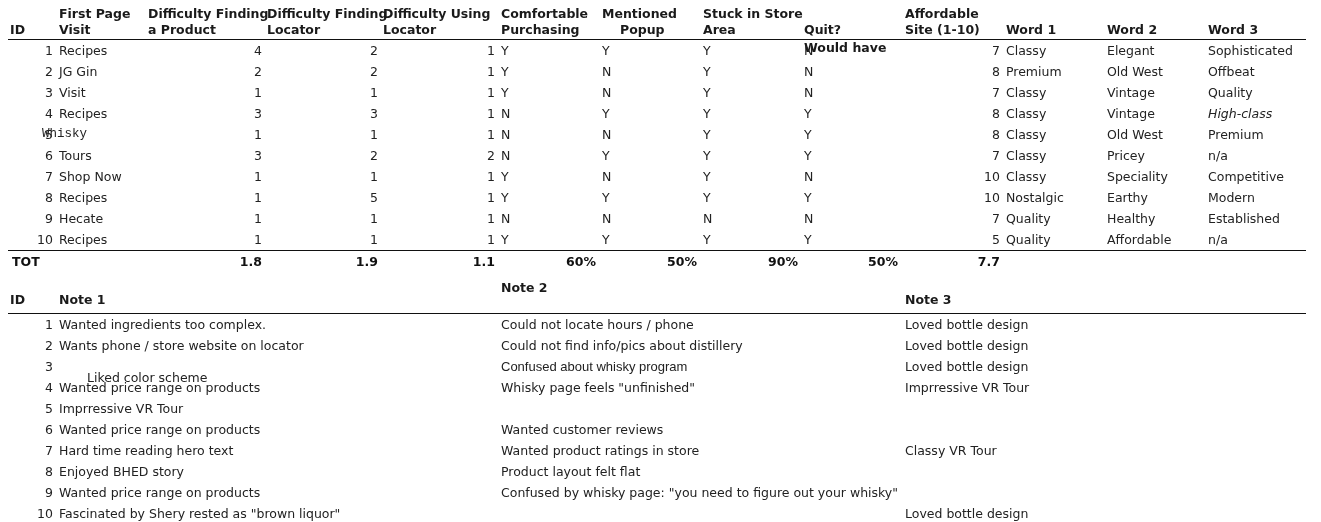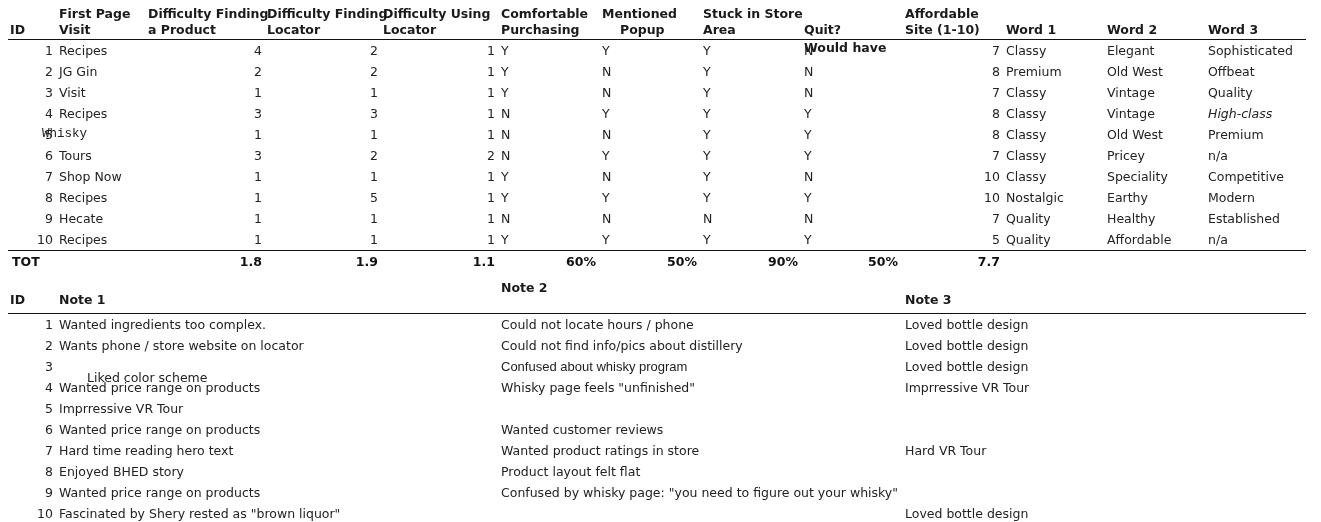--- a/index.html
+++ b/index.html
@@ -210,21 +210,21 @@
       <div class="cell " style="left: 59px; top: 398px;">Imprressive VR Tour</div>
       <div class="cell " style="left: 501px; top: 398px;"></div>
       <div class="cell " style="left: 905px; top: 398px;"></div>
       <div class="cell num" style="left: 10px; top: 419px; width: 43px;">6</div>
       <div class="cell " style="left: 59px; top: 419px;">Wanted price range on products</div>
       <div class="cell " style="left: 501px; top: 419px;">Wanted customer reviews</div>
       <div class="cell " style="left: 905px; top: 419px;"></div>
       <div class="cell num" style="left: 10px; top: 440px; width: 43px;">7</div>
       <div class="cell " style="left: 59px; top: 440px;">Hard time reading hero text</div>
       <div class="cell " style="left: 501px; top: 440px;">Wanted product ratings in store</div>
-      <div class="cell " style="left: 905px; top: 440px;">Hard VR Tour</div>
+      <div class="cell " style="left: 905px; top: 440px;">Classy VR Tour</div>
       <div class="cell num" style="left: 10px; top: 461px; width: 43px;">8</div>
       <div class="cell " style="left: 59px; top: 461px;">Enjoyed BHED story</div>
       <div class="cell " style="left: 501px; top: 461px;">Product layout felt flat</div>
       <div class="cell " style="left: 905px; top: 461px;"></div>
       <div class="cell num" style="left: 10px; top: 482px; width: 43px;">9</div>
       <div class="cell " style="left: 59px; top: 482px;">Wanted price range on products</div>
       <div class="cell " style="left: 501px; top: 482px;">Confused by whisky page: "you need to figure out your whisky"</div>
       <div class="cell " style="left: 905px; top: 482px;"></div>
       <div class="cell num" style="left: 10px; top: 503px; width: 43px;">10</div>
       <div class="cell " style="left: 59px; top: 503px;">Fascinated by Shery rested as "brown liquor"</div>

